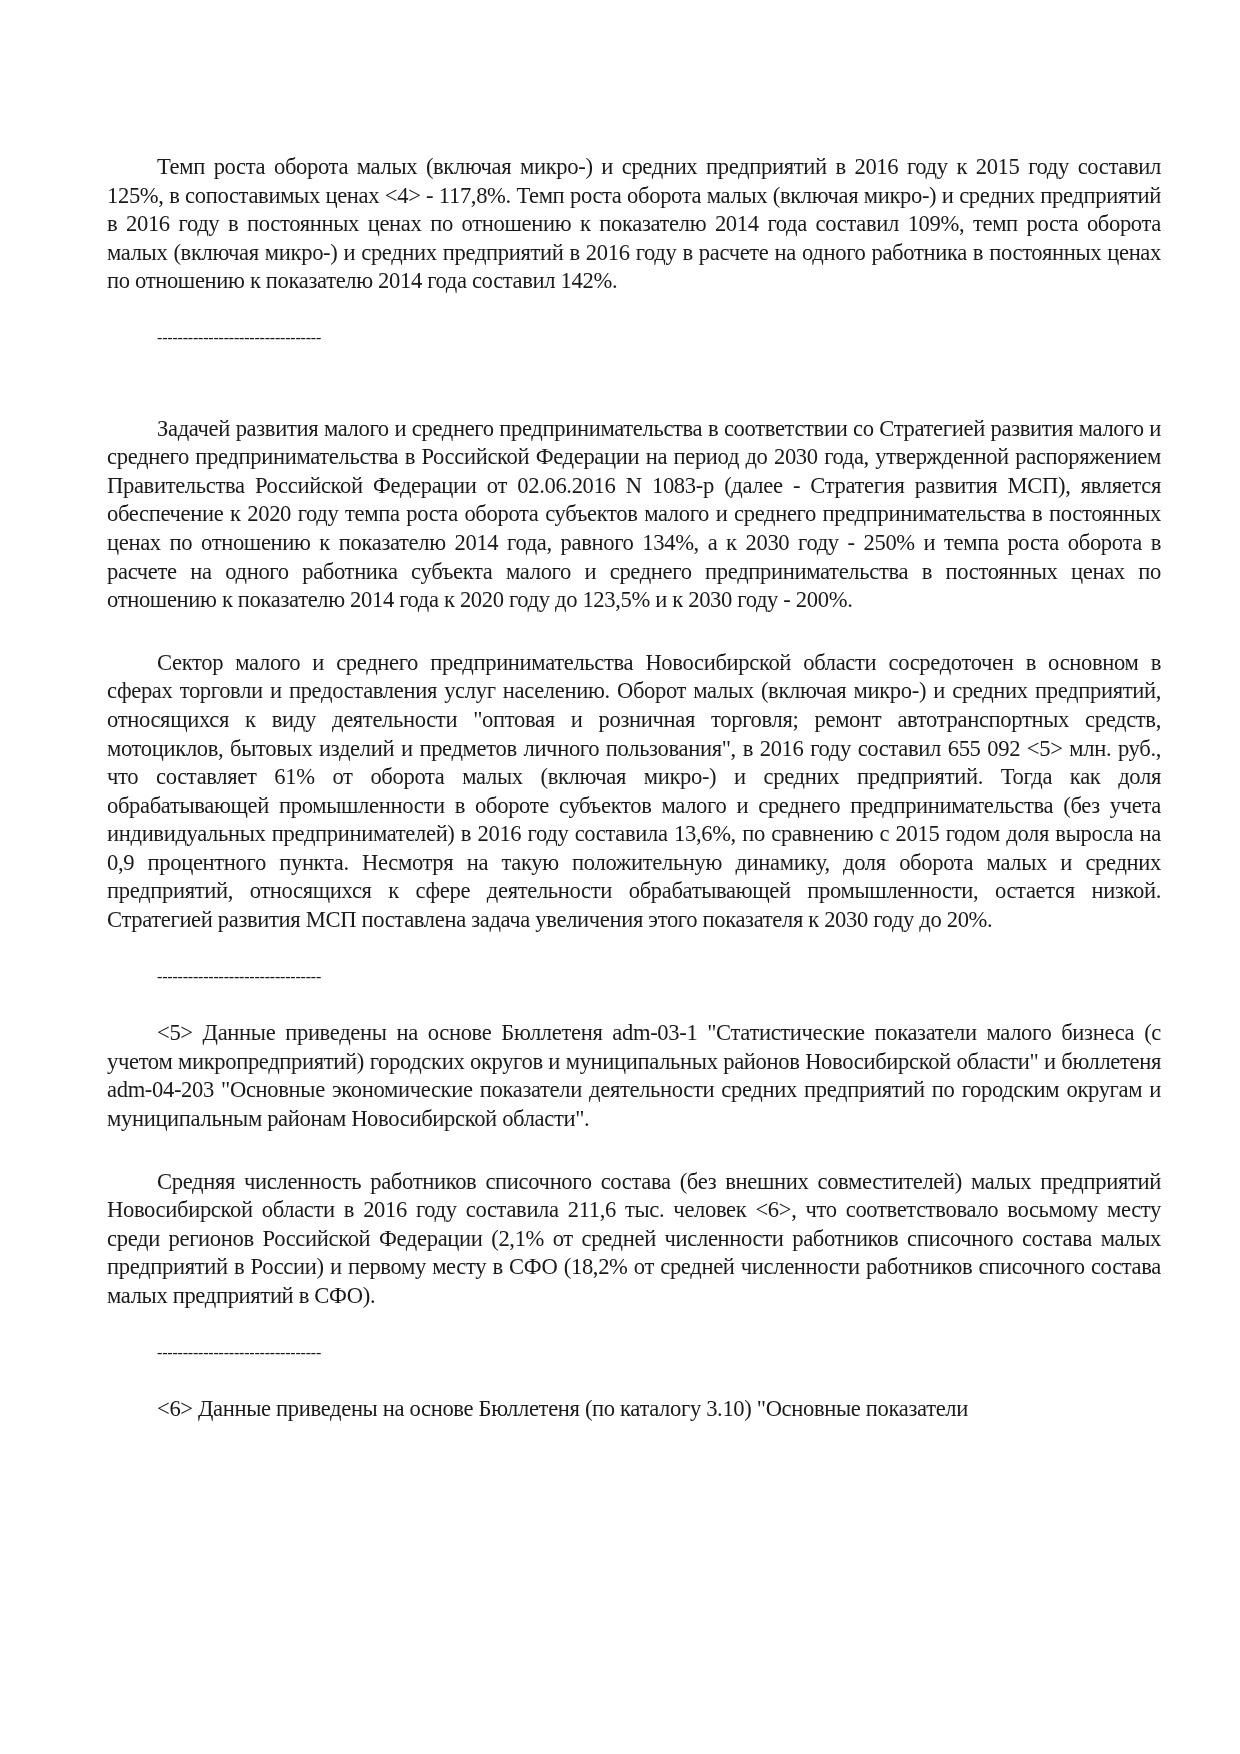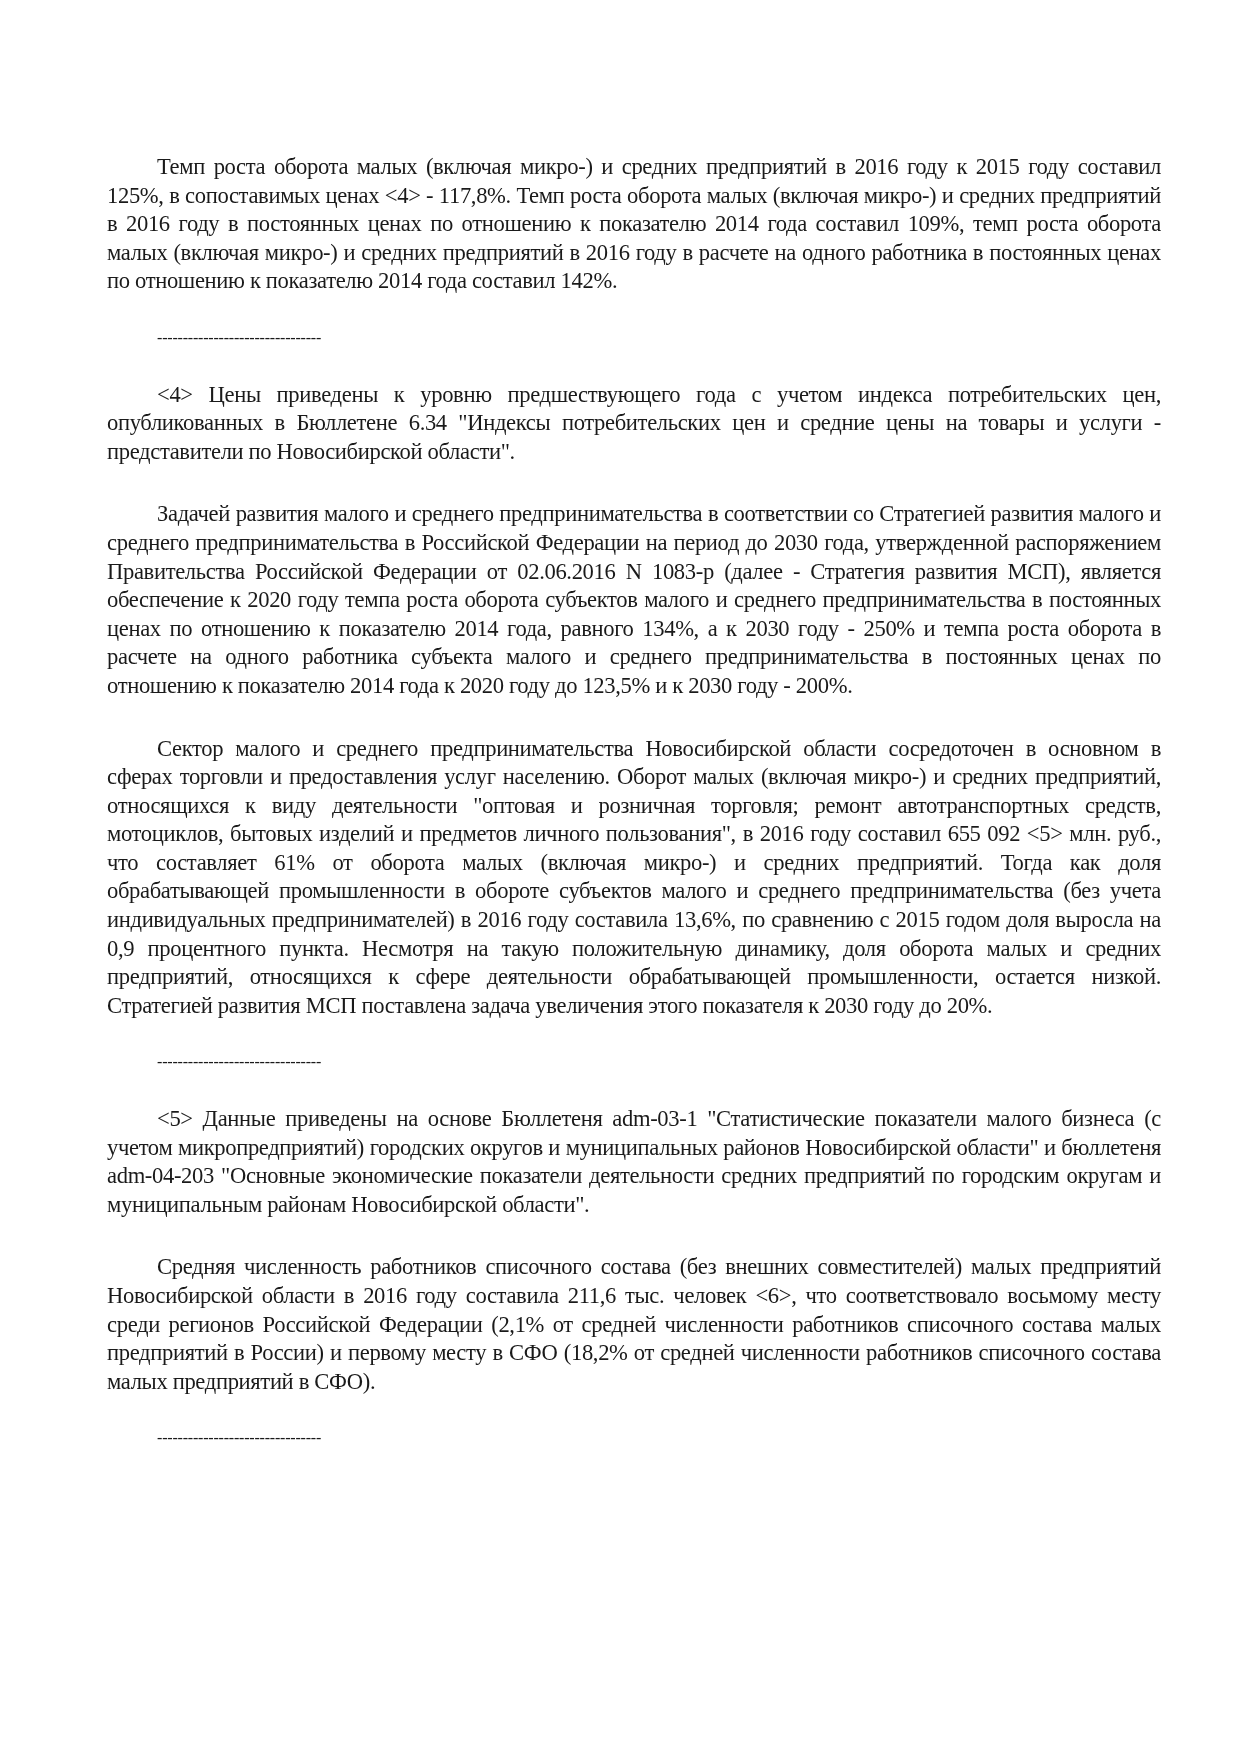--- a/index.html
+++ b/index.html
@@ -38,21 +38,20 @@
 <body>
 
 <div class="page">
 
   <p class="para">Темп роста оборота малых (включая микро-) и средних предприятий в 2016 году к 2015 году составил 125%, в сопоставимых ценах &lt;4&gt; - 117,8%. Темп роста оборота малых (включая микро-) и средних предприятий в 2016 году в постоянных ценах по отношению к показателю 2014 года составил 109%, темп роста оборота малых (включая микро-) и средних предприятий в 2016 году в расчете на одного работника в постоянных ценах по отношению к показателю 2014 года составил 142%.</p>
 
   <div class="gap1"></div>
   <p class="sep">--------------------------------</p>
   <div class="gap1"></div>
 
-  <p class="para">&lt;4&gt; Цены приведены к уровню предшествующего года с учетом индекса потребительских цен, опубликованных в Бюллетене 6.34 "Индексы потребительских цен и средние цены на товары и услуги - представители по Новосибирской области".</p>
 
   <div class="gap2"></div>
 
   <p class="para">Задачей развития малого и среднего предпринимательства в соответствии со Стратегией развития малого и среднего предпринимательства в Российской Федерации на период до 2030 года, утвержденной распоряжением Правительства Российской Федерации от 02.06.2016 N 1083-р (далее - Стратегия развития МСП), является обеспечение к 2020 году темпа роста оборота субъектов малого и среднего предпринимательства в постоянных ценах по отношению к показателю 2014 года, равного 134%, а к 2030 году - 250% и темпа роста оборота в расчете на одного работника субъекта малого и среднего предпринимательства в постоянных ценах по отношению к показателю 2014 года к 2020 году до 123,5% и к 2030 году - 200%.</p>
 
   <div class="gap2"></div>
 
   <p class="para">Сектор малого и среднего предпринимательства Новосибирской области сосредоточен в основном в сферах торговли и предоставления услуг населению. Оборот малых (включая микро-) и средних предприятий, относящихся к виду деятельности "оптовая и розничная торговля; ремонт автотранспортных средств, мотоциклов, бытовых изделий и предметов личного пользования", в 2016 году составил 655 092 &lt;5&gt; млн. руб., что составляет 61% от оборота малых (включая микро-) и средних предприятий. Тогда как доля обрабатывающей промышленности в обороте субъектов малого и среднего предпринимательства (без учета индивидуальных предпринимателей) в 2016 году составила 13,6%, по сравнению с 2015 годом доля выросла на 0,9 процентного пункта. Несмотря на такую положительную динамику, доля оборота малых и средних предприятий, относящихся к сфере деятельности обрабатывающей промышленности, остается низкой. Стратегией развития МСП поставлена задача увеличения этого показателя к 2030 году до 20%.</p>
 
   <div class="gap1"></div>
@@ -62,14 +61,15 @@
   <p class="para">&lt;5&gt; Данные приведены на основе Бюллетеня adm-03-1 "Статистические показатели малого бизнеса (с учетом микропредприятий) городских округов и муниципальных районов Новосибирской области" и бюллетеня adm-04-203 "Основные экономические показатели деятельности средних предприятий по городским округам и муниципальным районам Новосибирской области".</p>
 
   <div class="gap2"></div>
 
   <p class="para">Средняя численность работников списочного состава (без внешних совместителей) малых предприятий Новосибирской области в 2016 году составила 211,6 тыс. человек &lt;6&gt;, что соответствовало восьмому месту среди регионов Российской Федерации (2,1% от средней численности работников списочного состава малых предприятий в России) и первому месту в СФО (18,2% от средней численности работников списочного состава малых предприятий в СФО).</p>
 
   <div class="gap1"></div>
   <p class="sep">--------------------------------</p>
   <div class="gap1"></div>
 
+  <p class="para">&lt;6&gt; Данные приведены на основе Бюллетеня (по каталогу 3.10) "Основные показатели</p>
 
 </div>
 
 </body></html>

